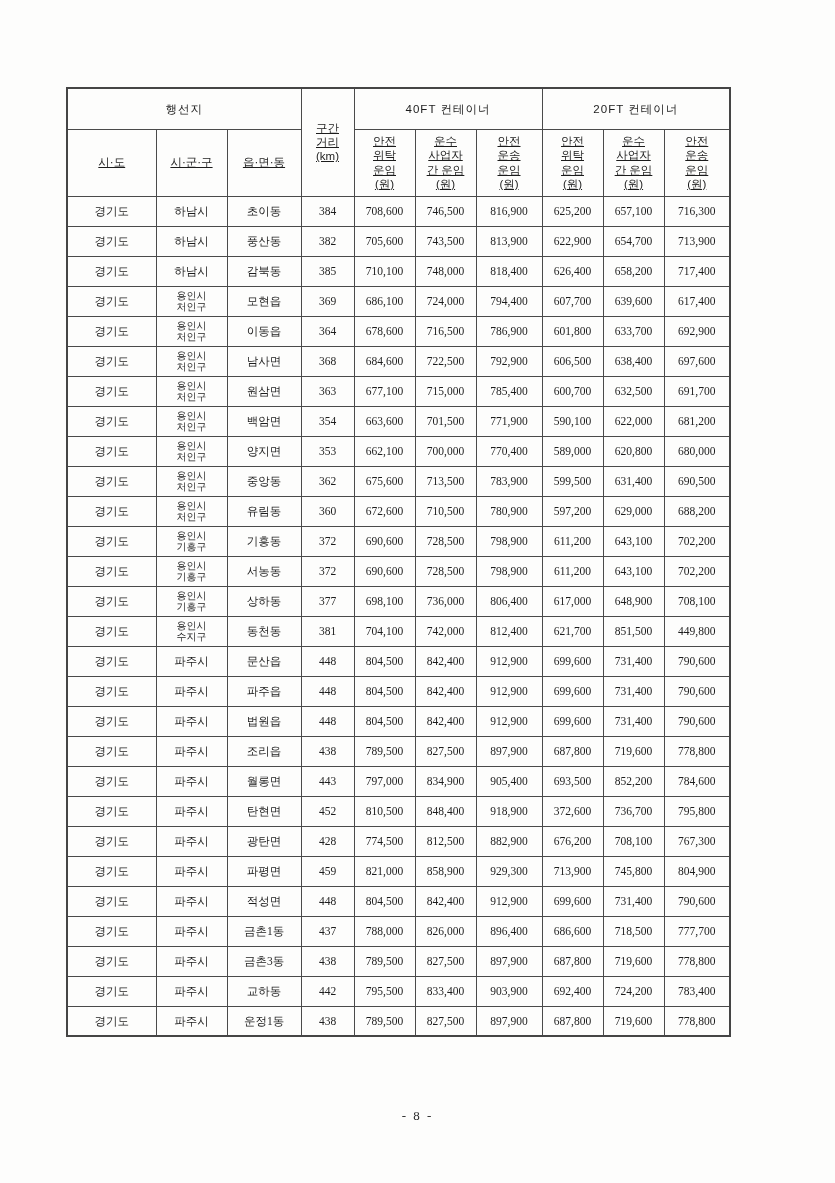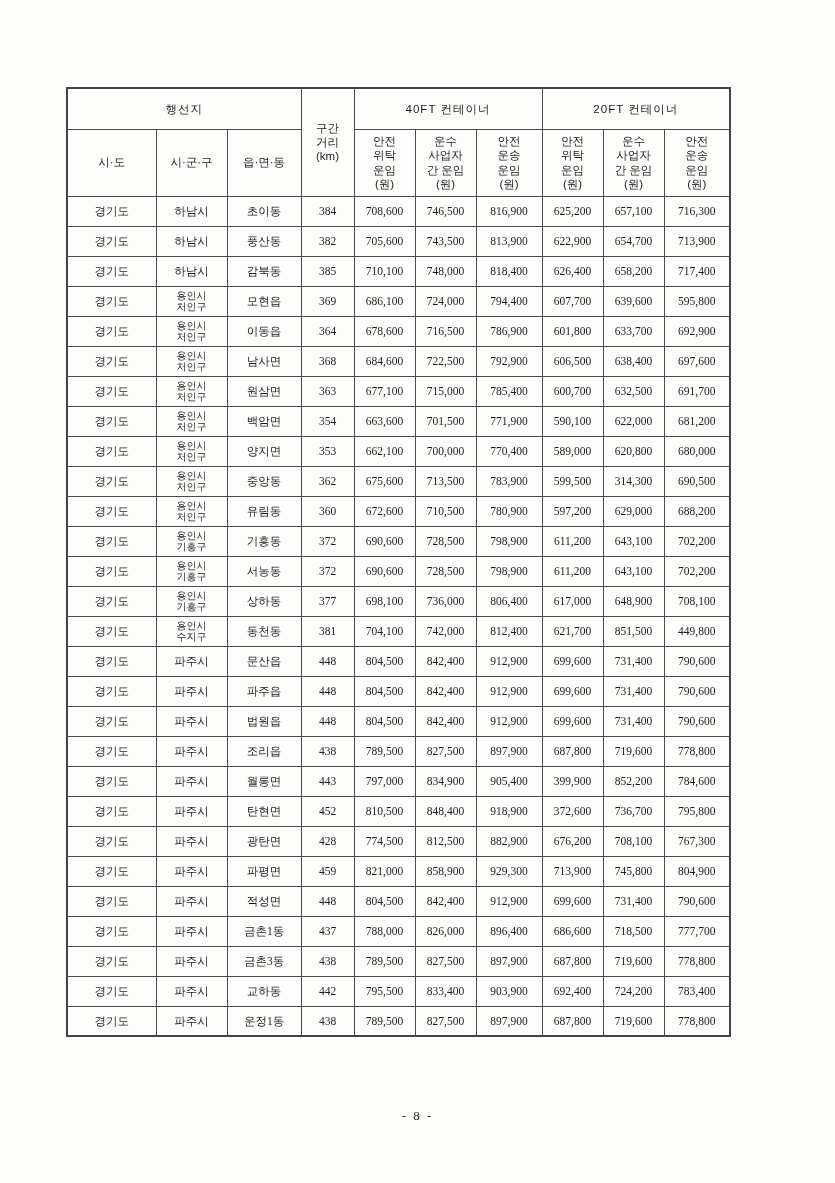--- a/index.html
+++ b/index.html
@@ -22,21 +22,21 @@
     font-weight:normal;
     white-space:pre-line;
     font-size:11.5px;
     line-height:1.25;
     overflow:hidden;
   }
   tr.h1{height:41px;}
   tr.h2{height:67px;}
   tbody tr{height:30px;font-family:Liberation Serif, serif;}
   .tl{border-left-width:2px;}
-  .hb{border-bottom-width:2px;}
+  .hb{border-bottom-width:2px;text-decoration:underline;}
   th.group{letter-spacing:1px;}
   td.small,th.small{font-size:10px;line-height:1.12;}
   .footer{
     position:absolute;left:0;top:1108px;width:835px;
     text-align:center;font-size:13px;letter-spacing:2px;color:#2a2a2a;
     font-family:"Liberation Serif","DejaVu Serif",serif;
   }
 </style>
 </head>
 <body>
@@ -136,21 +136,21 @@
           <td>경기도</td>
           <td class="small">용인시
 처인구</td>
           <td>모현읍</td>
           <td class="tl">369</td>
           <td class="tl">686,100</td>
           <td>724,000</td>
           <td>794,400</td>
           <td class="tl">607,700</td>
           <td>639,600</td>
-          <td>595,800</td>
+          <td>617,400</td>
         </tr>
         <tr>
           <td>경기도</td>
           <td class="small">용인시
 처인구</td>
           <td>이동읍</td>
           <td class="tl">364</td>
           <td class="tl">678,600</td>
           <td>716,500</td>
           <td>786,900</td>
@@ -213,21 +213,21 @@
         <tr>
           <td>경기도</td>
           <td class="small">용인시
 처인구</td>
           <td>중앙동</td>
           <td class="tl">362</td>
           <td class="tl">675,600</td>
           <td>713,500</td>
           <td>783,900</td>
           <td class="tl">599,500</td>
-          <td>314,300</td>
+          <td>631,400</td>
           <td>690,500</td>
         </tr>
         <tr>
           <td>경기도</td>
           <td class="small">용인시
 처인구</td>
           <td>유림동</td>
           <td class="tl">360</td>
           <td class="tl">672,600</td>
           <td>710,500</td>
@@ -337,21 +337,21 @@
           <td>778,800</td>
         </tr>
         <tr>
           <td>경기도</td>
           <td>파주시</td>
           <td>월롱면</td>
           <td class="tl">443</td>
           <td class="tl">797,000</td>
           <td>834,900</td>
           <td>905,400</td>
-          <td class="tl">399,900</td>
+          <td class="tl">693,500</td>
           <td>852,200</td>
           <td>784,600</td>
         </tr>
         <tr>
           <td>경기도</td>
           <td>파주시</td>
           <td>탄현면</td>
           <td class="tl">452</td>
           <td class="tl">810,500</td>
           <td>848,400</td>

